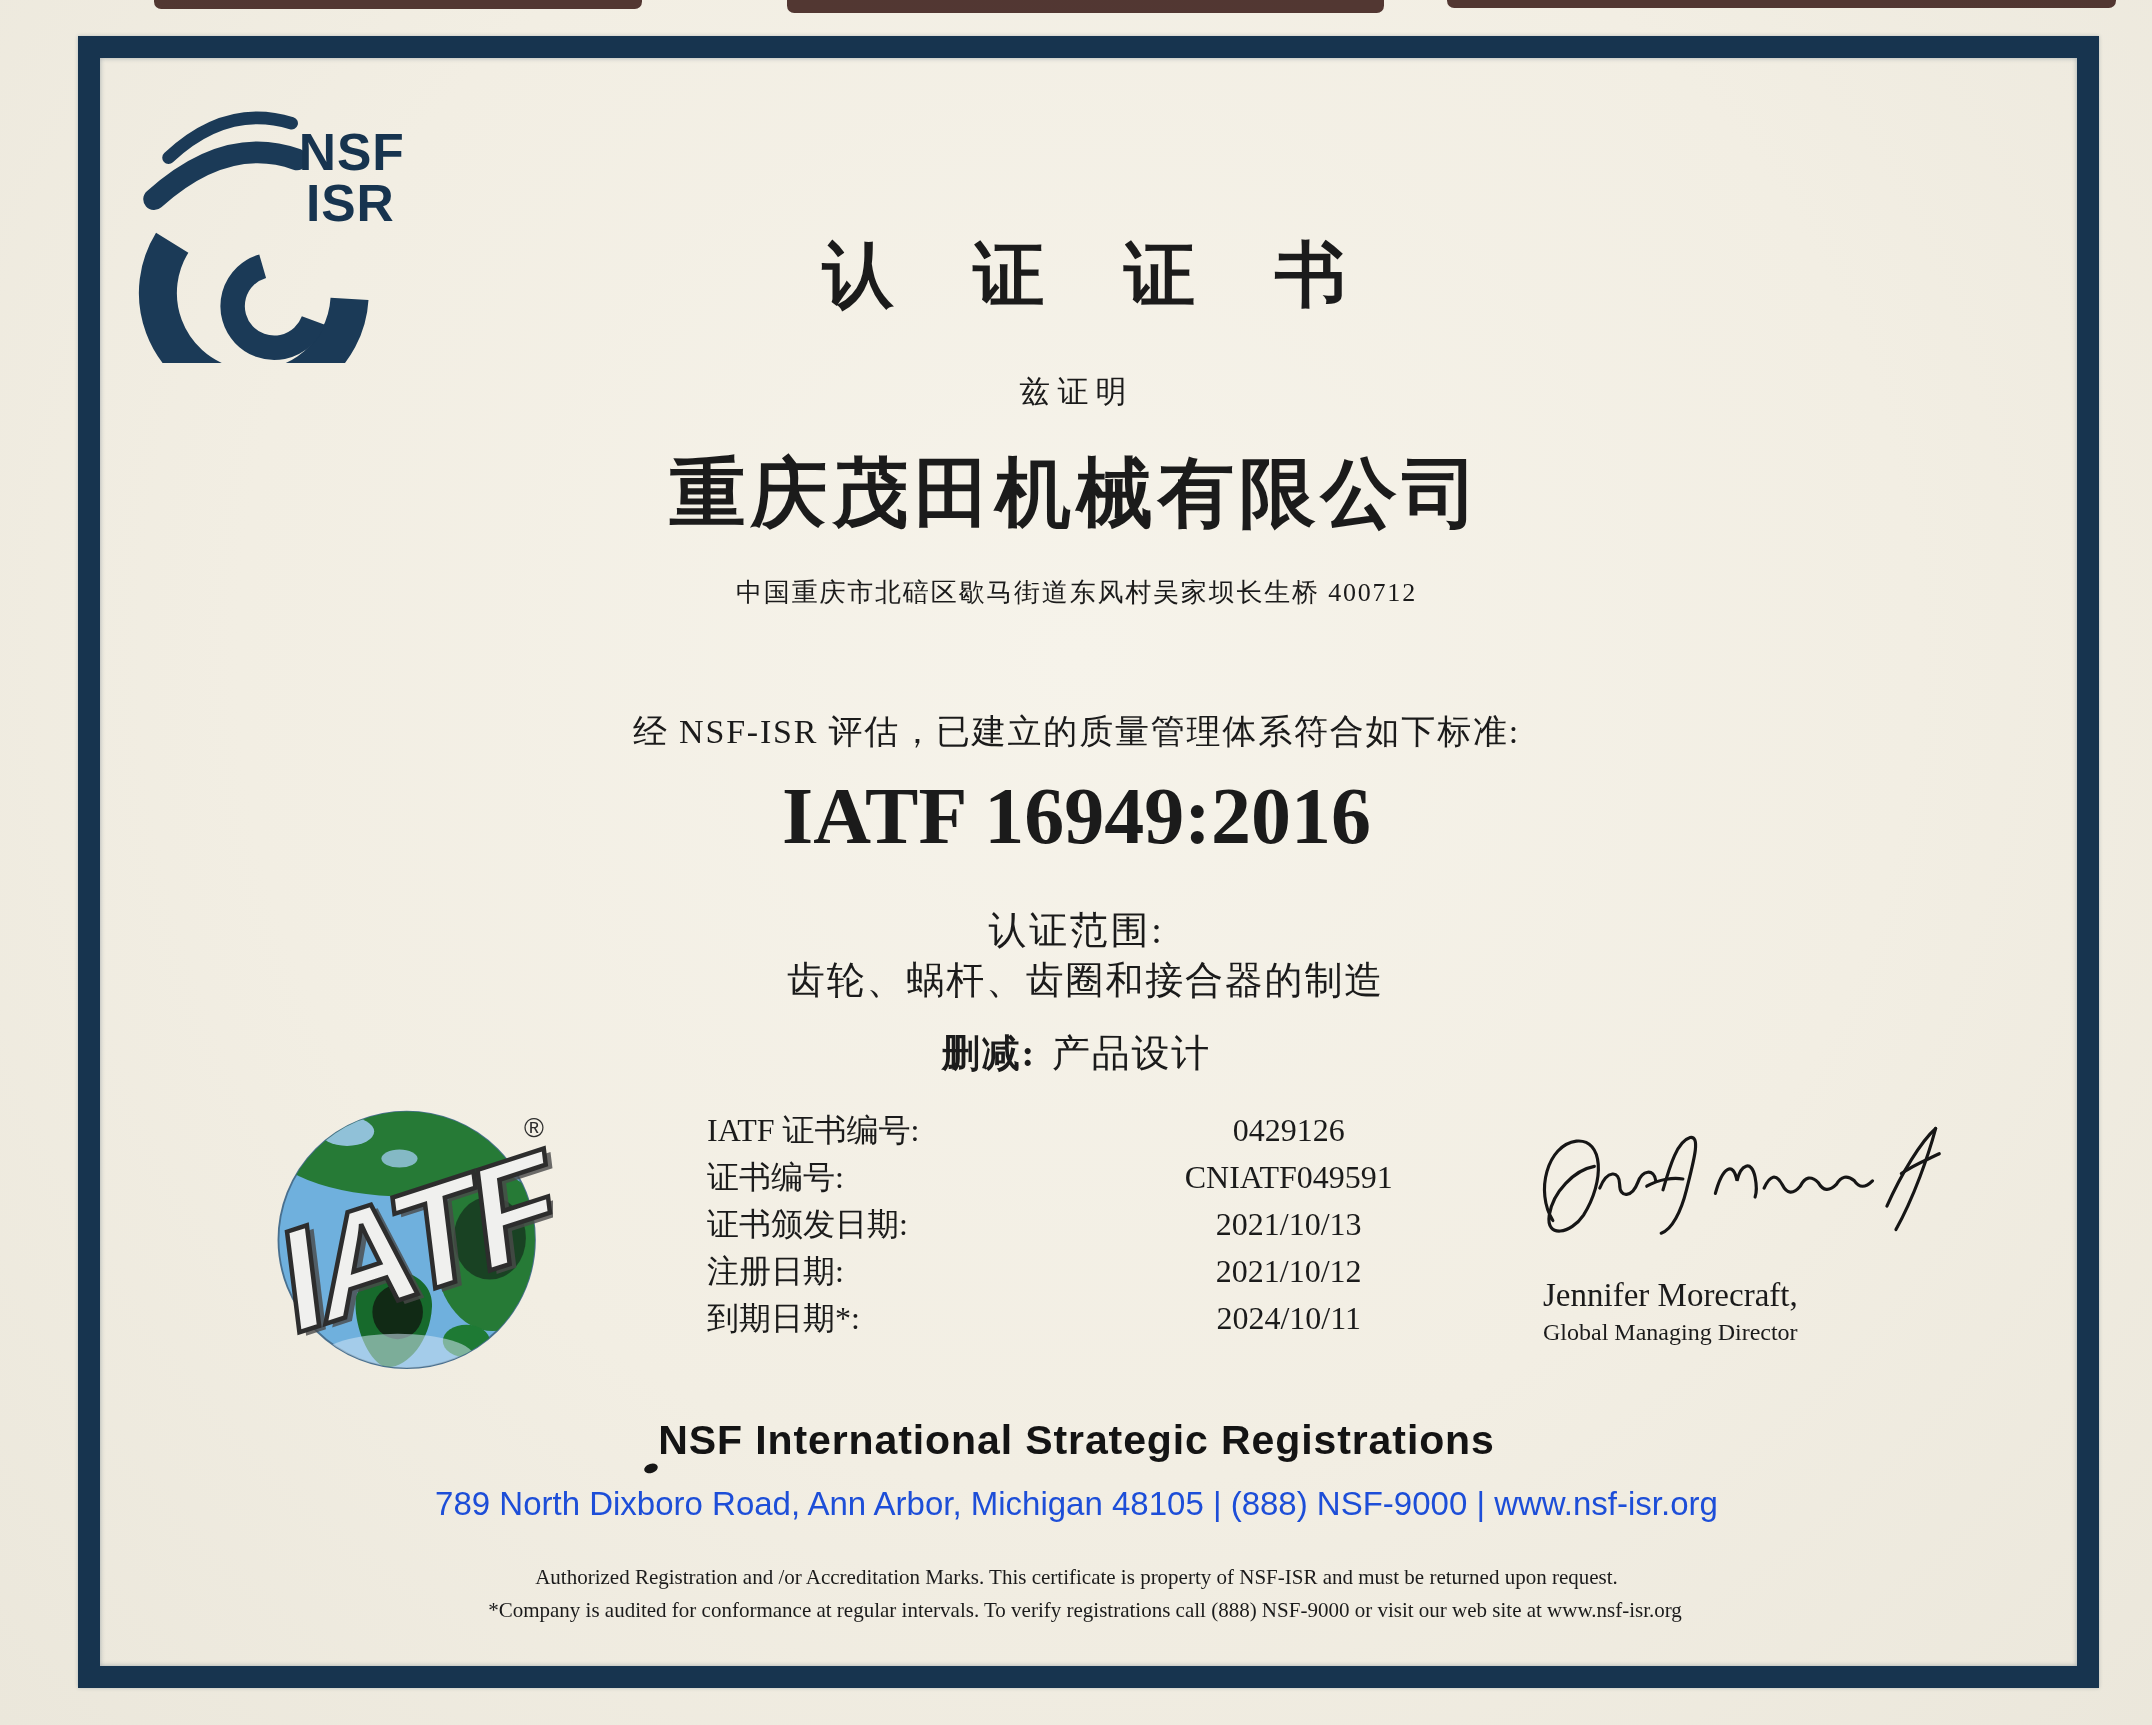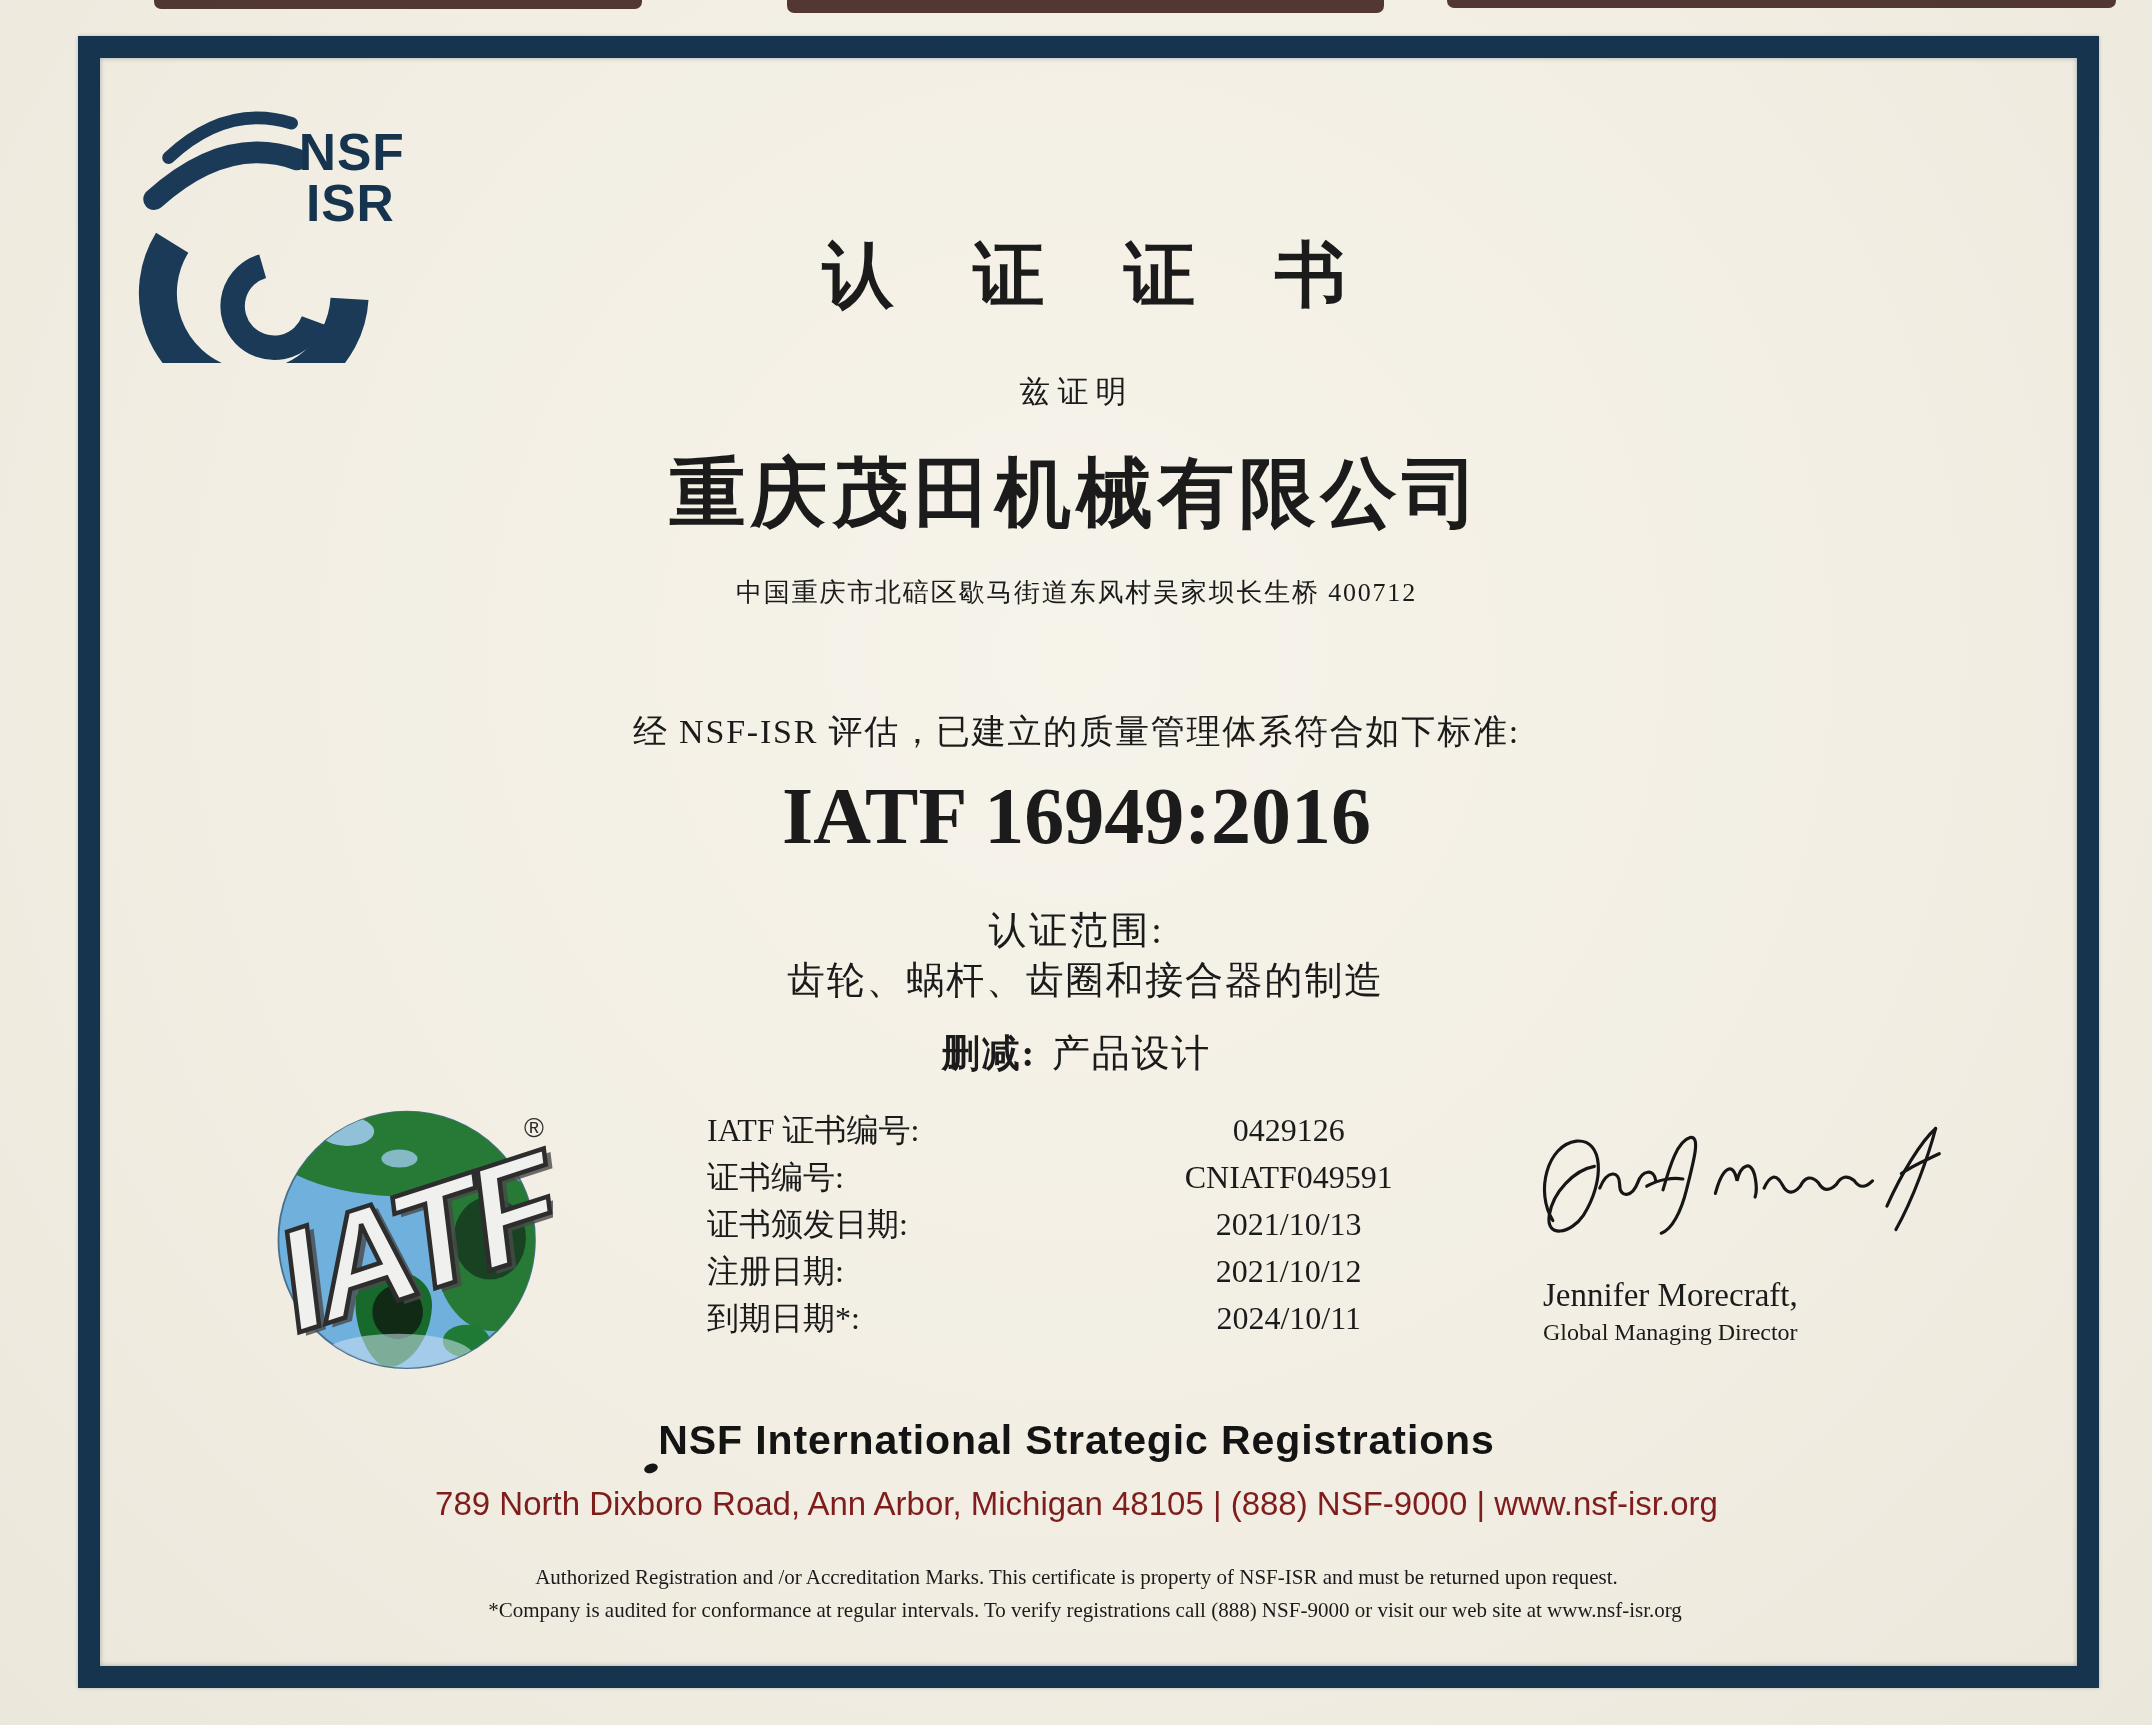--- a/index.html
+++ b/index.html
@@ -39,21 +39,21 @@
 
   .details { position:absolute; left:707px; top:1109px; width:796px; font-size:32px; }
   .drow { display:flex; align-items:baseline; height:47px;gap:10px; }
   .dlabel { width:362px; text-align:left; }
   .dvalue { width:434px; text-align:center; }
 
   .sig-name  { position:absolute; left:1543px; top:1277px; font-size:33px; }
   .sig-title { position:absolute; left:1543px; top:1319px; font-size:24px; }
 
   .issuer-name { top:1417px; font-size:41px; font-weight:700; font-family:"Liberation Sans",sans-serif; letter-spacing:0.9px; color:#141414; }
-  .issuer-addr { top:1485px; font-size:33px; font-family:"Liberation Sans",sans-serif; color:#7f1d1d; }
+  .issuer-addr { top:1485px; font-size:33px; font-family:"Liberation Sans",sans-serif; color:#1d4ed8; }
   .fn1 { top:1565px; font-size:21px;text-align:center; }
   .fn2 { top:1598px; font-size:21px;margin-left:17px; }
 
   .ink-dot { position:absolute; left:644px; top:1464px; width:13.6px; height:9px;
              background:#161616; border-radius:50%; transform:rotate(-18deg); }
 
   .nsf-logo-text { font-family:"Liberation Sans",sans-serif; font-weight:800; fill:#17344f; font-size:57px; letter-spacing:1px; }
   .iatf-word { font-family:"Liberation Sans",sans-serif; font-weight:700; font-style:italic; letter-spacing:-8px; }
 </style>
 </head>

